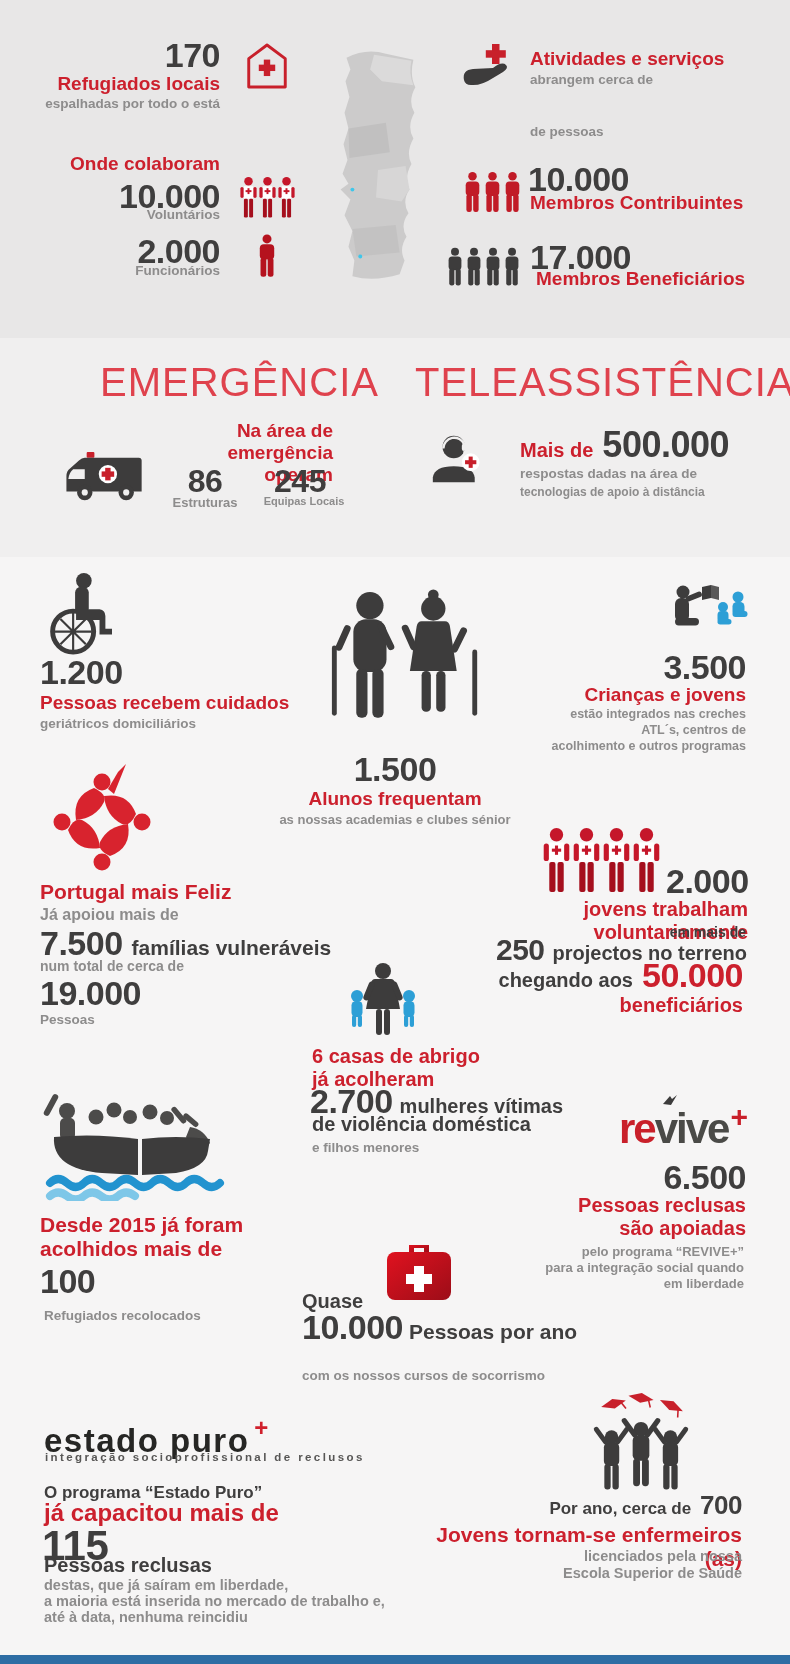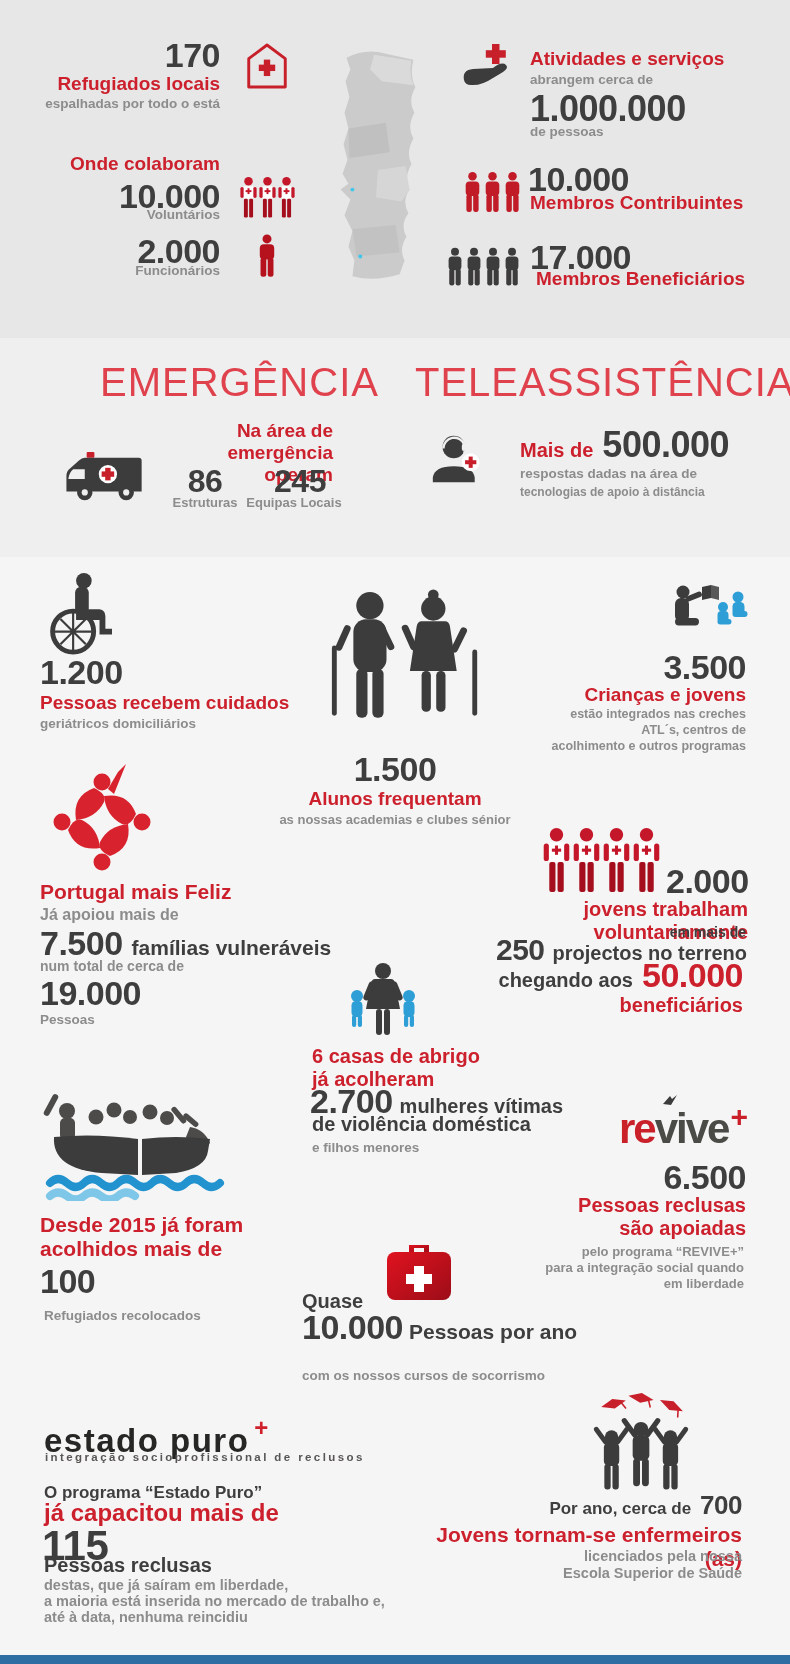--- a/index.html
+++ b/index.html
@@ -110,21 +110,20 @@
 
   <div class="abs" style="left:462px;top:44px;">
     <svg width="54" height="48" viewBox="0 0 54 48">
       <rect x="30" y="0" width="7.5" height="20" fill="#c8202b"></rect>
       <rect x="23.8" y="6.2" width="20" height="7.5" fill="#c8202b"></rect>
       <path d="M2 36 q-2 -10 9 -11 l20 -1 q9 -7 13 -3 q3 3 -3 7 l-10 6 q-12 8 -22 7 q-6 0 -7 -5 z" fill="#3d3c3c"></path>
     </svg>
   </div>
   <div class="abs red" style="left:530px;top:48px;font-size:19px;">Atividades e serviços</div>
   <div class="abs gray" style="left:530px;top:72px;font-size:13.5px;">abrangem cerca de</div>
-  <div class="abs num" style="left:530px;top:88px;font-size:36px;">1.000.000</div>
   <div class="abs gray" style="left:530px;top:124px;font-size:13.5px;">de pessoas</div>
 
   <div class="abs icons" style="left:464px;top:171px;gap:3px;color:#c11b27;">
     <svg width="17" height="43">
         <use href="#sym-person"></use>
       </svg>
     <svg width="17" height="43">
         <use href="#sym-person"></use>
       </svg>
     <svg width="17" height="43">
@@ -168,21 +167,21 @@
         <circle cx="65" cy="44" r="3.2" fill="#f0efef"></circle>
     </svg>
   </div>
   <div class="abs red tr lh1" style="left:160px;top:420px;width:173px;font-size:19px;">
     <div>Na área de</div>
     <div>emergência operam</div>
   </div>
   <div class="abs num tc" style="left:165px;top:463px;width:80px;font-size:32px;">86</div>
   <div class="abs gray tc" style="left:160px;top:495px;width:90px;font-size:13px;">Estruturas</div>
   <div class="abs num tc" style="left:255px;top:463px;width:90px;font-size:32px;">245</div>
-  <div class="abs gray tc" style="left:244px;top:495px;width:100px;font-size:13px;">Equipas Locais</div>
+  <div class="abs gray tc" style="left:254px;top:495px;width:100px;font-size:11px;">Equipas Locais</div>
 
   <div class="abs" style="left:428px;top:430px;">
     <svg width="58" height="58" viewBox="0 0 72 70">
       <circle cx="32" cy="20" r="14" fill="#3d3c3c"></circle>
       <path d="M6 58 q2 -14 26 -14 q24 0 26 14 l0 6 h-52 z" fill="#3d3c3c"></path>
       <path d="M19 22 a13.5 13.5 0 0 1 26 -5" fill="none" stroke="#f0efef" stroke-width="3"></path>
       <rect x="42" y="16" width="5" height="9" rx="2.5" fill="#f0efef"></rect>
       <path d="M45 25 q2 8 -6 10" fill="none" stroke="#f0efef" stroke-width="2.5"></path>
       <circle cx="53" cy="39" r="11" fill="#ffffff"></circle>
       <rect x="50.5" y="32" width="5" height="14" fill="#c8202b"></rect>

